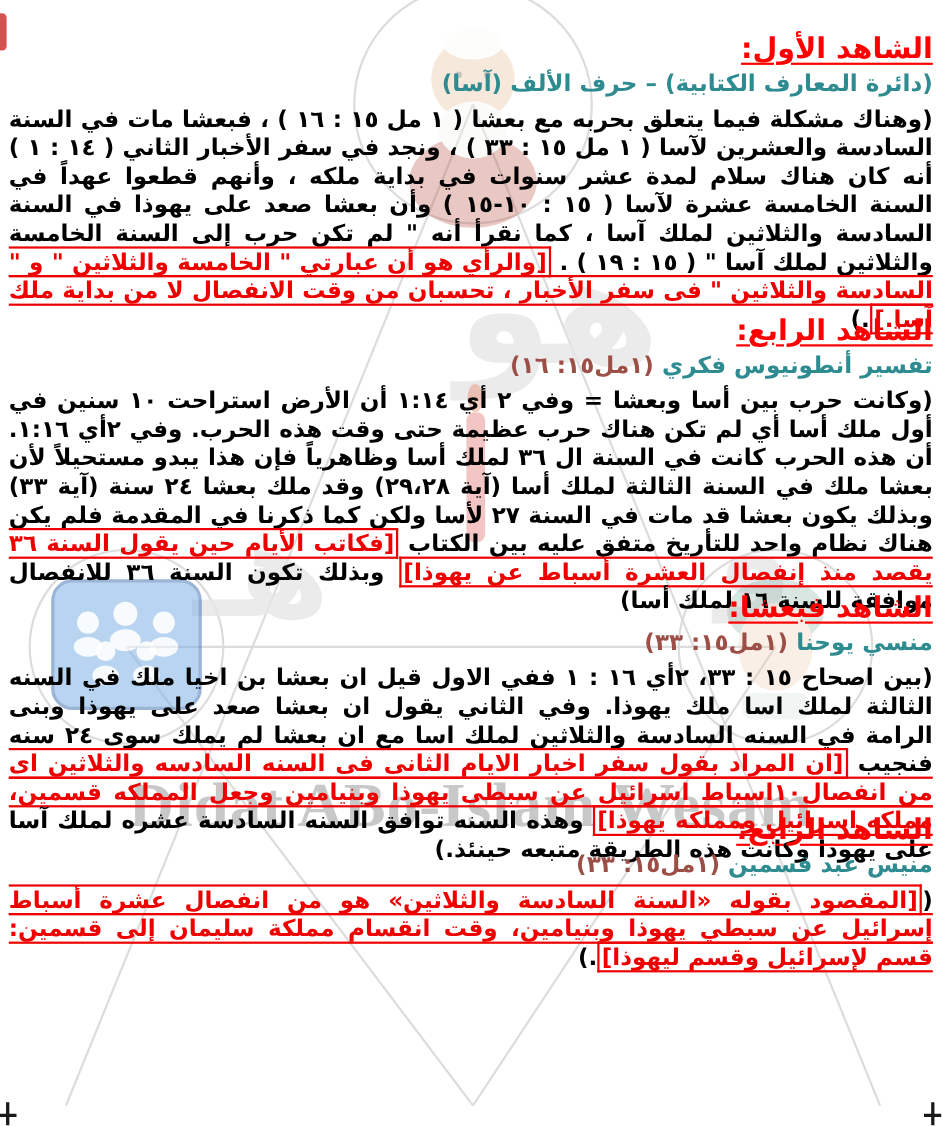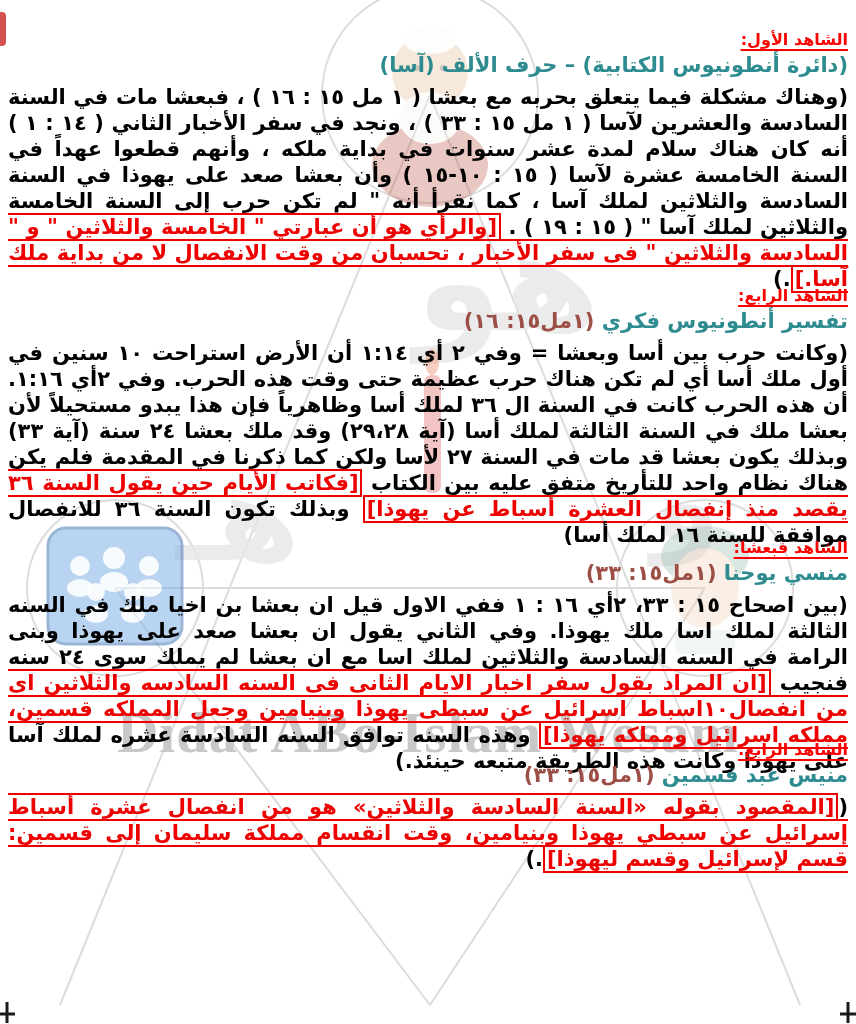--- a/index.html
+++ b/index.html
@@ -33,21 +33,21 @@
     white-space:nowrap;
     pointer-events:none;
   }
   .sec{position:absolute;right:8px;left:8px;}
   .sec1{top:30px;}
   .sec2{top:286px;}
   .sec3{top:538px;}
   .sec4{top:740px;}
   .heading{
     margin:0 0 4px 0;
-    font-size:16px;
+    font-size:26px;
     font-weight:bold;
     color:var(--heading-red);
     text-decoration:underline;
     text-decoration-thickness:2px;
     text-underline-offset:4px;
   }
   .subheading{
     margin:0 0 7px 0;
     font-size:21px;
     font-weight:bold;
@@ -136,21 +136,21 @@
     <g stroke="#1a1a1a" stroke-width="3" fill="none">
       <path d="M7,1002 L7,1023 M0,1014 L15,1014"></path>
       <path d="M848,1002 L848,1023 M840,1014 L856,1014"></path>
     </g>
   </svg>
 
   <div class="watermark">Didat ABo-Islam Wesam</div>
 
   <section class="sec sec1">
     <h1 class="heading">الشاهد الأول:</h1>
-    <h2 class="subheading"><span>(دائرة أنطونيوس الكتابية) – حرف الألف (آسا)</span><span class="ref"></span></h2>
+    <h2 class="subheading"><span>(دائرة المعارف الكتابية) – حرف الألف (آسا)</span><span class="ref"></span></h2>
     <p class="bodytext"><span>(وهناك مشكلة فيما يتعلق بحربه مع بعشا ( ١ مل ١٥ : ١٦ ) ، فبعشا مات في السنة السادسة والعشرين لآسا ( ١ مل ١٥ : ٣٣ ) ، ونجد في سفر الأخبار الثاني ( ١٤ : ١ ) أنه كان هناك سلام لمدة عشر سنوات في بداية ملكه ، وأنهم قطعوا عهداً في السنة الخامسة عشرة لآسا ( ١٥ : ١٠-١٥ ) وأن بعشا صعد على يهوذا في السنة السادسة والثلاثين لملك آسا ، كما نقرأ أنه " لم تكن حرب إلى السنة الخامسة والثلاثين لملك آسا " ( ١٥ : ١٩ ) . </span><span class="hl">[والرأي هو أن عبارتي " الخامسة والثلاثين " و " السادسة والثلاثين " فى سفر الأخبار ، تحسبان من وقت الانفصال لا من بداية ملك آسا.]</span><span>.)</span></p>
   </section>
 
   <section class="sec sec2">
     <h1 class="heading">الشاهد الرابع:</h1>
     <h2 class="subheading"><span>تفسير أنطونيوس فكري </span><span class="ref">(١مل١٥: ١٦)</span></h2>
     <p class="bodytext"><span>(وكانت حرب بين أسا وبعشا = وفي ٢ أي ١:١٤ أن الأرض استراحت ١٠ سنين في أول ملك أسا أي لم تكن هناك حرب عظيمة حتى وقت هذه الحرب. وفي ٢أي ١:١٦. أن هذه الحرب كانت في السنة ال ٣٦ لملك أسا وظاهرياً فإن هذا يبدو مستحيلاً لأن بعشا ملك في السنة الثالثة لملك أسا (آية ٢٩،٢٨) وقد ملك بعشا ٢٤ سنة (آية ٣٣) وبذلك يكون بعشا قد مات في السنة ٢٧ لأسا ولكن كما ذكرنا في المقدمة فلم يكن هناك نظام واحد للتأريخ متفق عليه بين الكتاب </span><span class="hl">[فكاتب الأيام حين يقول السنة ٣٦ يقصد منذ إنفصال العشرة أسباط عن يهوذا]</span><span> وبذلك تكون السنة ٣٦ للانفصال موافقة للسنة ١٦ لملك أسا)</span></p>
   </section>
 
   <section class="sec sec3">

